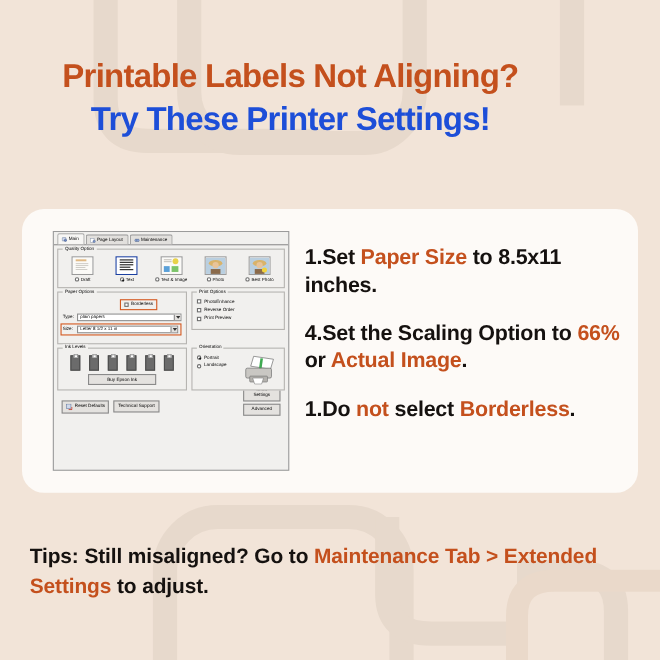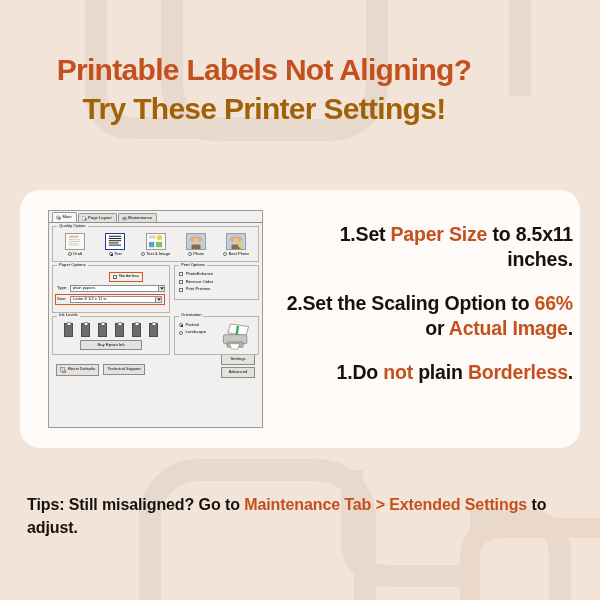--- a/index.html
+++ b/index.html
@@ -17,21 +17,21 @@
   
   .headline-wrap {
     position: absolute; top: 52px; left: 0; width: 528px;
     text-align: center; z-index: 2;
   }
   .headline-1 {
     font-size: 30px; font-weight: bold; color: #c4501d;
     letter-spacing: -0.7px; line-height: 1.18;
   }
   .headline-2 {
-    font-size: 30px; font-weight: bold; color: #a16207;
+    font-size: 30px; font-weight: bold; color: #1d4ed8;
     letter-spacing: -0.7px; line-height: 1.18; margin-top: 4px;
   }
 
   
   .card {
     position: absolute; left: 20px; top: 190px;
     width: 560px; height: 258px;
     background: #fdfaf7; border-radius: 20px; z-index: 2;
   }
 
@@ -140,32 +140,32 @@
 
   .orient-wrap { display: flex; gap: 3px; }
   .orient-opts { flex: 1; }
   .printer-pic { width: 36px; }
 
   .footer { display: flex; align-items: center; gap: 4px; padding: 3px 4px 0 4px; }
   .footer .spacer { flex: 1; }
 
   
   .steps {
-    position: absolute; left: 277px; top: 222px; width: 296px; z-index: 3; text-align: right;
+    position: absolute; left: 277px; top: 222px; width: 296px; z-index: 3;
   }
   .step {
     font-size: 19.5px; font-weight: bold; color: #15110f;
     line-height: 1.28; margin-bottom: 19px; letter-spacing: -0.2px;
   }
   .step em { font-style: normal; color: #c4501d; }
 
   
   .tips {
     position: absolute; left: 27px; top: 494px; width: 545px; z-index: 3;
-    font-size: 16px; font-weight: bold; color: #15110f; line-height: 1.42;
+    font-size: 19px; font-weight: bold; color: #15110f; line-height: 1.42;
     letter-spacing: -0.1px;
   }
   .tips em { font-style: normal; color: #c4501d; }
 </style>
 </head>
 <body>
 
 <svg id="bg-decor" width="600" height="600" viewBox="0 0 600 600">
   <rect x="0" y="0" width="600" height="600" fill="#f2e4d8"></rect>
   <g fill="none" stroke="#e7d9cc" stroke-width="22">
@@ -434,22 +434,22 @@
 
     </div>
   </div>
 </div>
 
 <div class="steps">
   <div class="step">
     <span>1.Set </span><em>Paper Size</em><span> to 8.5x11 inches.</span>
   </div>
   <div class="step">
-    <span>2.Set the Scaling Option to </span><em>66%</em><span> or </span><em>Actual Image</em><span>.</span>
+    <span>4.Set the Scaling Option to </span><em>66%</em><span> or </span><em>Actual Image</em><span>.</span>
   </div>
   <div class="step">
-    <span>1.Do </span><em>not</em><span> plain </span><em>Borderless</em><span>.</span>
+    <span>1.Do </span><em>not</em><span> select </span><em>Borderless</em><span>.</span>
   </div>
 </div>
 
 <div class="tips">
   <span>Tips:  Still misaligned? Go to </span><em>Maintenance Tab &gt; Extended Settings</em><span> to adjust.</span>
 </div>
 
 </body></html>

